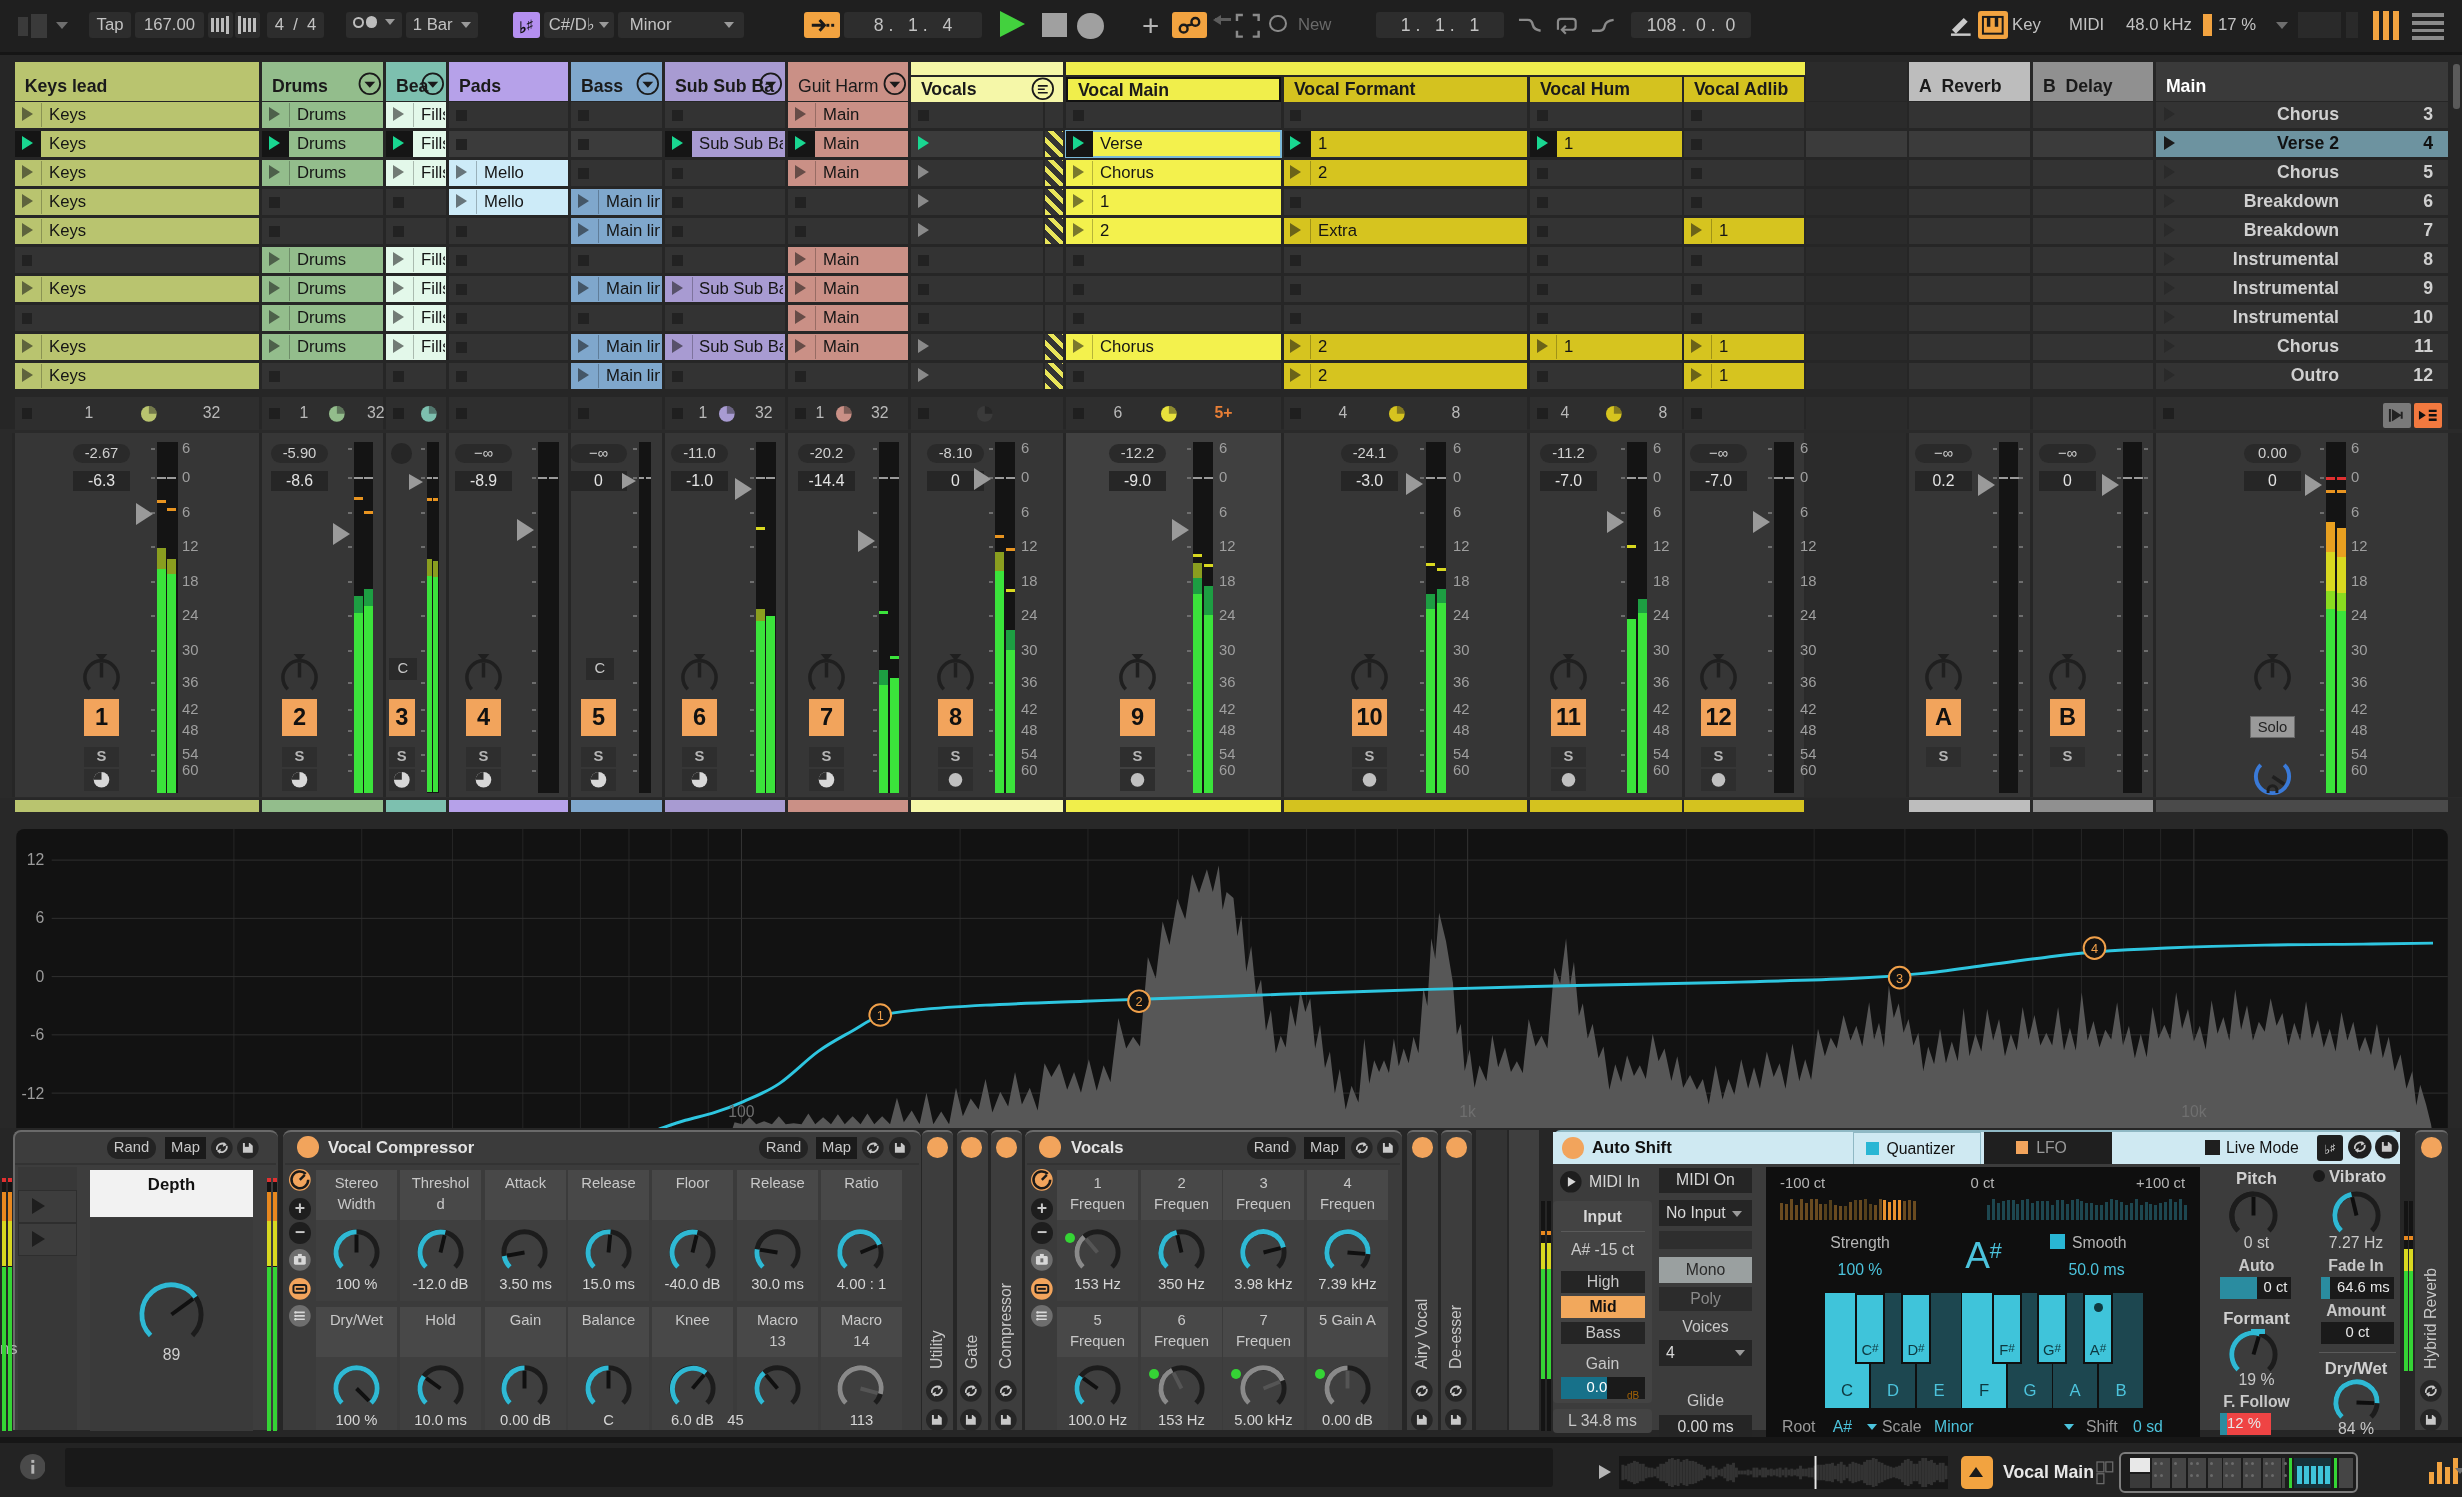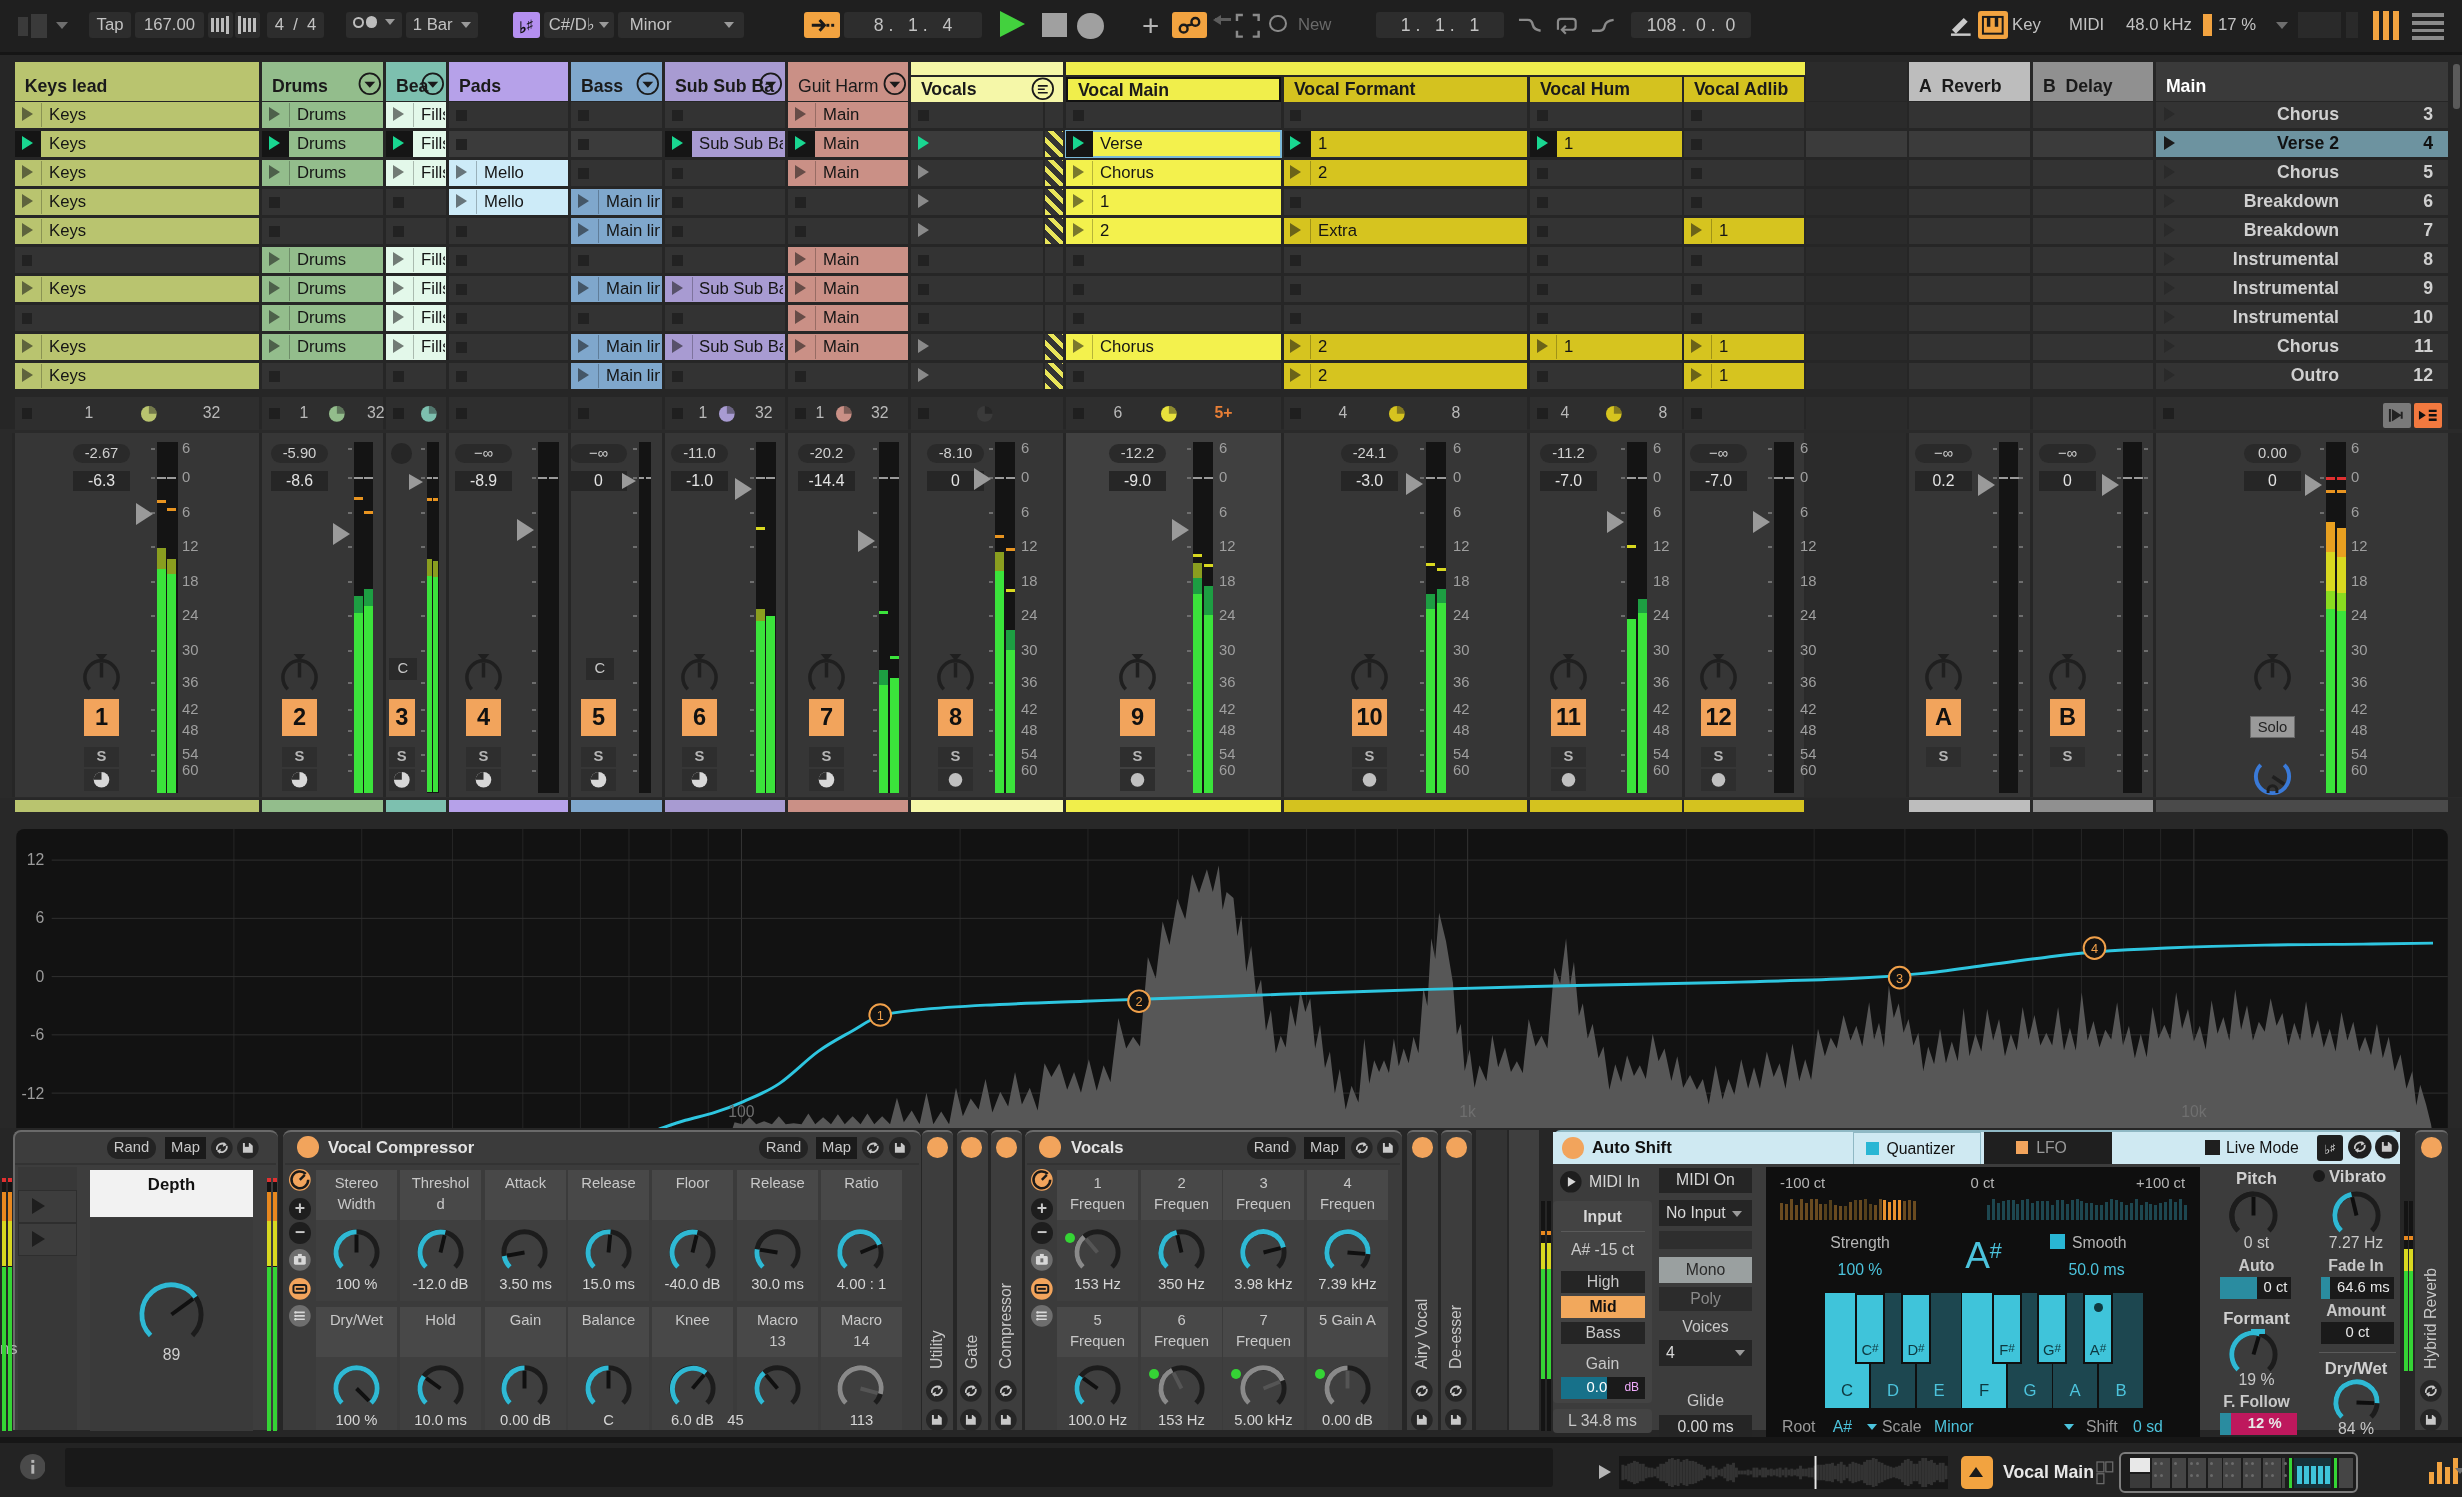--- a/index.html
+++ b/index.html
@@ -1799,21 +1799,21 @@
 <div style="position:absolute;left:1553px;top:1206px;width:99px;height:21.7px;line-height:21.7px;color:#d8d8d8;font-size:15.8px;font-weight:bold;text-align:center;">Input</div>
 <div style="position:absolute;left:1561px;top:1231px;width:84px;height:1px;background:#5a5a5a;"></div>
 <div style="position:absolute;left:1553px;top:1239px;width:99px;height:21.7px;line-height:21.7px;color:#c8c8c8;font-size:15.8px;text-align:center;">A# -15 ct</div>
 <div style="position:absolute;left:1561px;top:1271px;width:84px;height:21.7px;line-height:21.7px;background:#252525;color:#c8c8c8;font-size:15.8px;text-align:center;">High</div>
 <div style="position:absolute;left:1561px;top:1296px;width:84px;height:21.7px;line-height:21.7px;background:#f2a85c;color:#111;font-size:15.8px;text-align:center;font-weight:bold;">Mid</div>
 <div style="position:absolute;left:1561px;top:1322px;width:84px;height:21.7px;line-height:21.7px;background:#252525;color:#c8c8c8;font-size:15.8px;text-align:center;">Bass</div>
 <div style="position:absolute;left:1553px;top:1353px;width:99px;height:21.7px;line-height:21.7px;color:#c8c8c8;font-size:15.8px;text-align:center;">Gain</div>
 <div style="position:absolute;left:1561px;top:1377px;width:84px;height:21.7px;background:#1a1a1a;">
     <div style="position:absolute;left:0;top:0;width:55%;height:100%;background:#17718a;"></div>
     <div style="position:absolute;left:0;top:0;width:55%;height:100%;line-height:21.7px;color:#fff;font-size:14.8px;text-align:right;">0.0</div>
-    <div style="position:absolute;right:5.9px;top:0;height:100%;line-height:21.7px;color:#f0abfc;font-size:12px;">dB</div>
+    <div style="position:absolute;right:5.9px;top:8px;height:100%;line-height:21.7px;color:#a16207;font-size:10px;">dB</div>
   </div>
 <div style="position:absolute;left:1553px;top:1409px;width:99px;height:23.6px;background:#434343;border-radius:3.9px;"></div>
 <div style="position:absolute;left:1553px;top:1410px;width:99px;height:21.7px;line-height:21.7px;color:#c8c8c8;font-size:15.8px;text-align:center;">L 34.8 ms</div>
 <div style="position:absolute;left:1659px;top:1168px;width:93px;height:24.6px;line-height:24.6px;background:#252525;color:#d8d8d8;font-size:15.8px;text-align:center;">MIDI On</div>
 <div style="position:absolute;left:1659px;top:1200px;width:93px;height:25.6px;background:#252525;"><span style="font-size:15.8px;color:#d8d8d8;line-height:25.6px;margin-left:6.9px;">No Input</span><span style="display:inline-block;width:0;height:0;border-left:5.9px solid transparent;border-right:5.9px solid transparent;border-top:6.9px solid #9a9a9a;vertical-align:middle;margin-left:5.9px;"></span></div>
 <div style="position:absolute;left:1659px;top:1231px;width:93px;height:17.7px;background:#2e2e2e;"></div>
 <div style="position:absolute;left:1659px;top:1257px;width:93px;height:25.6px;line-height:25.6px;background:#9aa0a0;color:#2a2a2a;font-size:15.8px;text-align:center;">Mono</div>
 <div style="position:absolute;left:1659px;top:1287px;width:93px;height:23.6px;line-height:23.6px;background:#2c2c2c;color:#8a8a8a;font-size:15.8px;text-align:center;">Poly</div>
 <div style="position:absolute;left:1659px;top:1316px;width:93px;height:21.7px;line-height:21.7px;color:#c8c8c8;font-size:15.8px;text-align:center;">Voices</div>
 <div style="position:absolute;left:1659px;top:1340px;width:93px;height:25.6px;background:#252525;"><span style="font-size:15.8px;color:#d8d8d8;line-height:25.6px;margin-left:6.9px;">4</span><span style="display:inline-block;width:0;height:0;border-left:5.9px solid transparent;border-right:5.9px solid transparent;border-top:6.9px solid #9a9a9a;float:right;margin:9.9px 6.9px 0 0;"></span></div>
@@ -1945,21 +1945,21 @@
   </div>
 <div style="position:absolute;left:2207px;top:1308px;width:99px;height:21.7px;line-height:21.7px;color:#d0d0d0;font-size:16.7px;text-align:center;font-weight:bold;">Formant</div>
 <svg style="position:absolute;left:2226px;top:1327px;" width="55" height="55" viewBox="0 0 56 56">
     <path d="M12.4 43.6 A22 22 0 1 1 43.6 43.6" fill="none" stroke="#1c1c1c" stroke-width="5"></path>
     <path d="M12.4 43.6 A22 22 0 0 1 34.1 6.9" fill="none" stroke="#2fb9d4" stroke-width="5"></path>
     <line x1="28" y1="28" x2="33.3" y2="9.8" stroke="#0e0e0e" stroke-width="4"></line>
   </svg>
 <div style="position:absolute;left:2251px;top:1329px;width:13.8px;height:4.9px;background:#2fb9d4;"></div>
 <div style="position:absolute;left:2207px;top:1369px;width:99px;height:21.7px;line-height:21.7px;color:#c8c8c8;font-size:15.8px;text-align:center;">19 %</div>
 <div style="position:absolute;left:2207px;top:1391px;width:99px;height:21.7px;line-height:21.7px;color:#c8c8c8;font-size:15.8px;text-align:center;font-weight:bold;">F. Follow</div>
-<div style="position:absolute;left:2220px;top:1413px;width:77px;height:21.7px;background:#be185d;font-weight:bold;">
+<div style="position:absolute;left:2220px;top:1413px;width:51px;height:21.7px;background:#ef4444;">
     <div style="position:absolute;left:0;top:0;width:14%;height:100%;background:#2a8ca0;"></div>
     <div style="position:absolute;left:0;top:0;width:80%;height:100%;line-height:21.7px;color:#e8e8e8;font-size:14.8px;text-align:right;">12 %</div>
   </div>
 <div style="position:absolute;left:2313px;top:1170px;width:11.8px;height:11.8px;background:#1a1a1a;border-radius:50%;"></div>
 <div style="position:absolute;left:2329px;top:1166px;width:79px;height:21.7px;line-height:21.7px;color:#d0d0d0;font-size:16.7px;font-weight:bold;">Vibrato</div>
 <svg style="position:absolute;left:2329px;top:1188px;" width="55" height="55" viewBox="0 0 56 56">
     <path d="M12.4 43.6 A22 22 0 1 1 43.6 43.6" fill="none" stroke="#1c1c1c" stroke-width="5"></path>
     <path d="M12.4 43.6 A22 22 0 0 1 22.9 6.6" fill="none" stroke="#2fb9d4" stroke-width="5"></path>
     <line x1="28" y1="28" x2="23.6" y2="9.5" stroke="#0e0e0e" stroke-width="4"></line>
   </svg>

